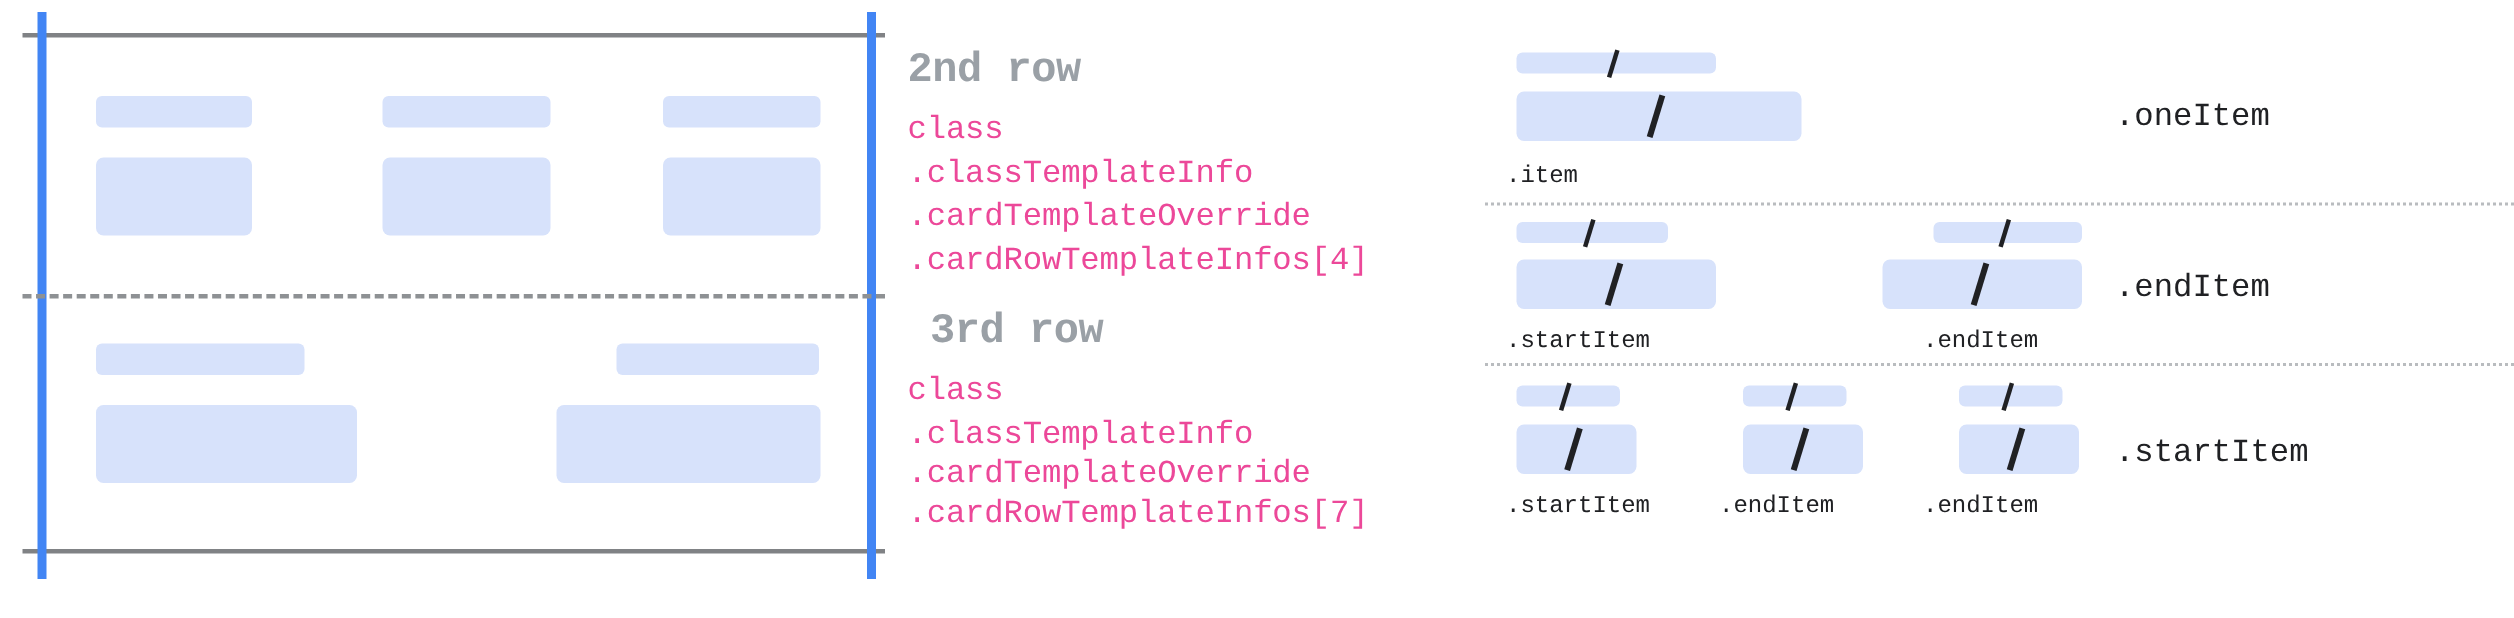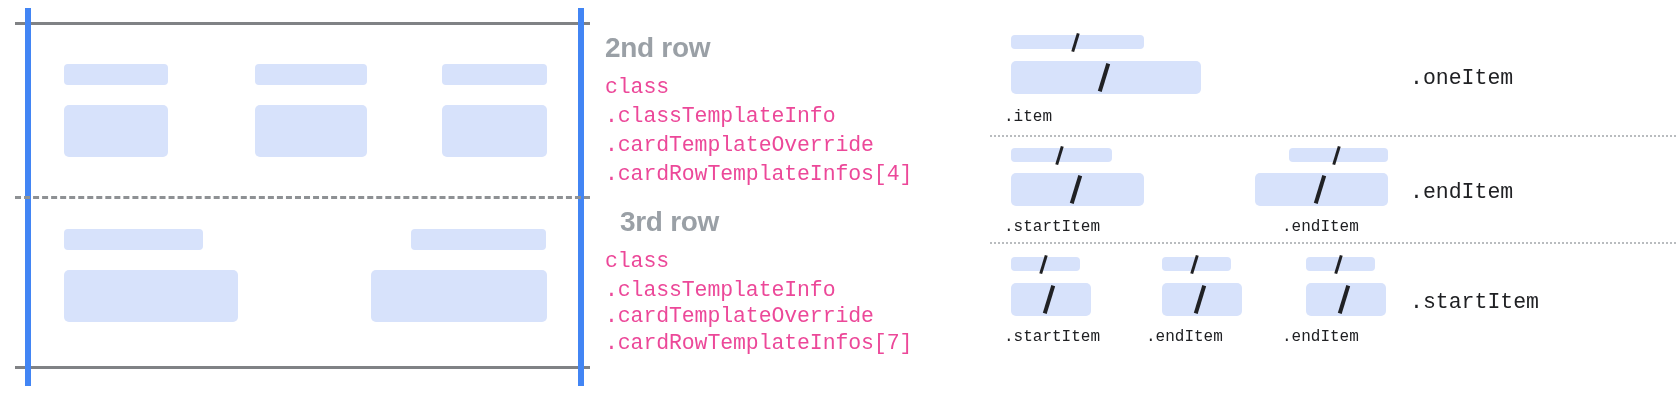--- a/index.html
+++ b/index.html
@@ -44,21 +44,21 @@
   }
   .dotrule {                 
     position: absolute;
     height: 0;
     border-top: 2px dotted #b9bcbf;
   }
 
   
   .blockhead {
     position: absolute;
-    font-family: Liberation Sans, sans-serif;
+    font-family: Liberation Mono, monospace;
     font-weight: bold;
     font-size: 28px;
     color: #9aa0a6;
     letter-spacing: -0.3px;
     white-space: nowrap;
   }
   .mono {
     position: absolute;
     font-family: "Liberation Mono", monospace;
     font-size: 21.5px;

